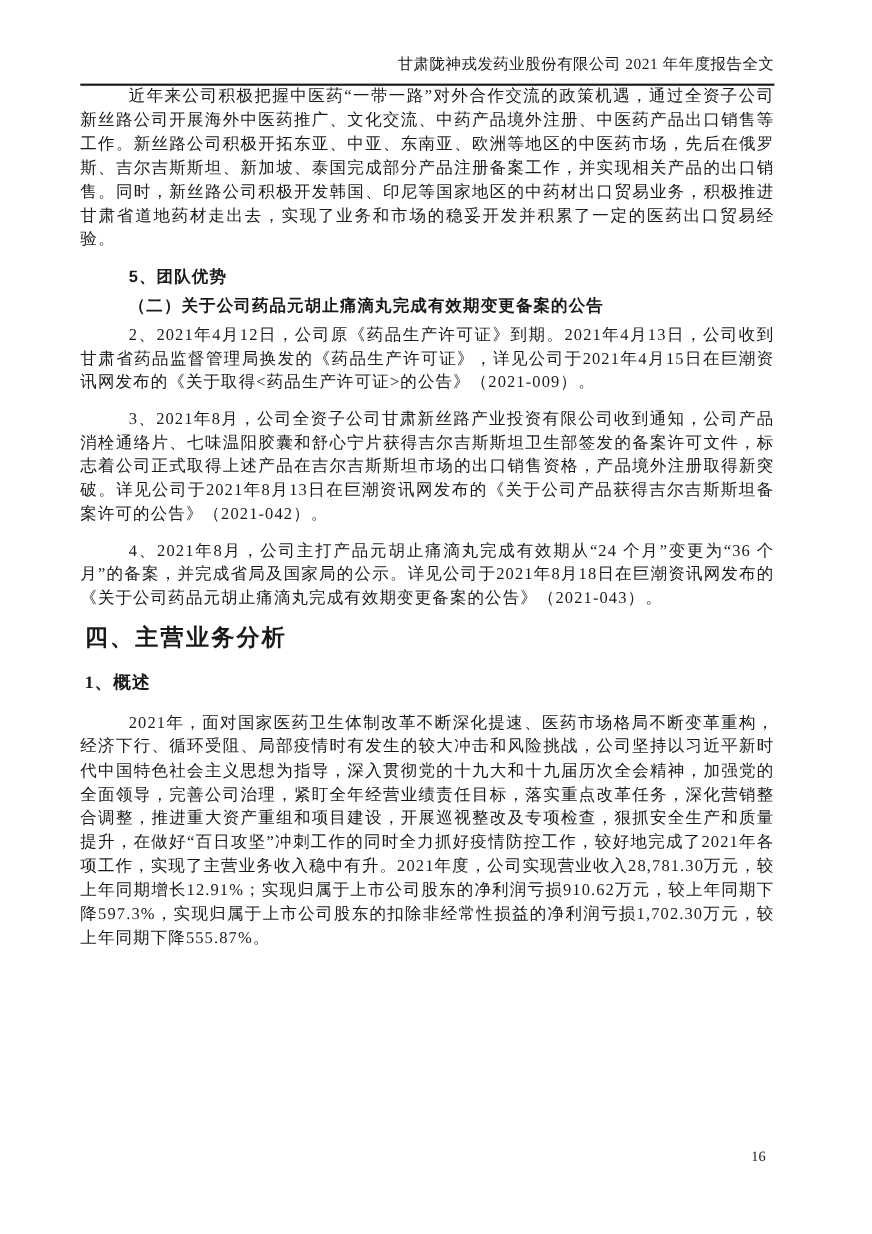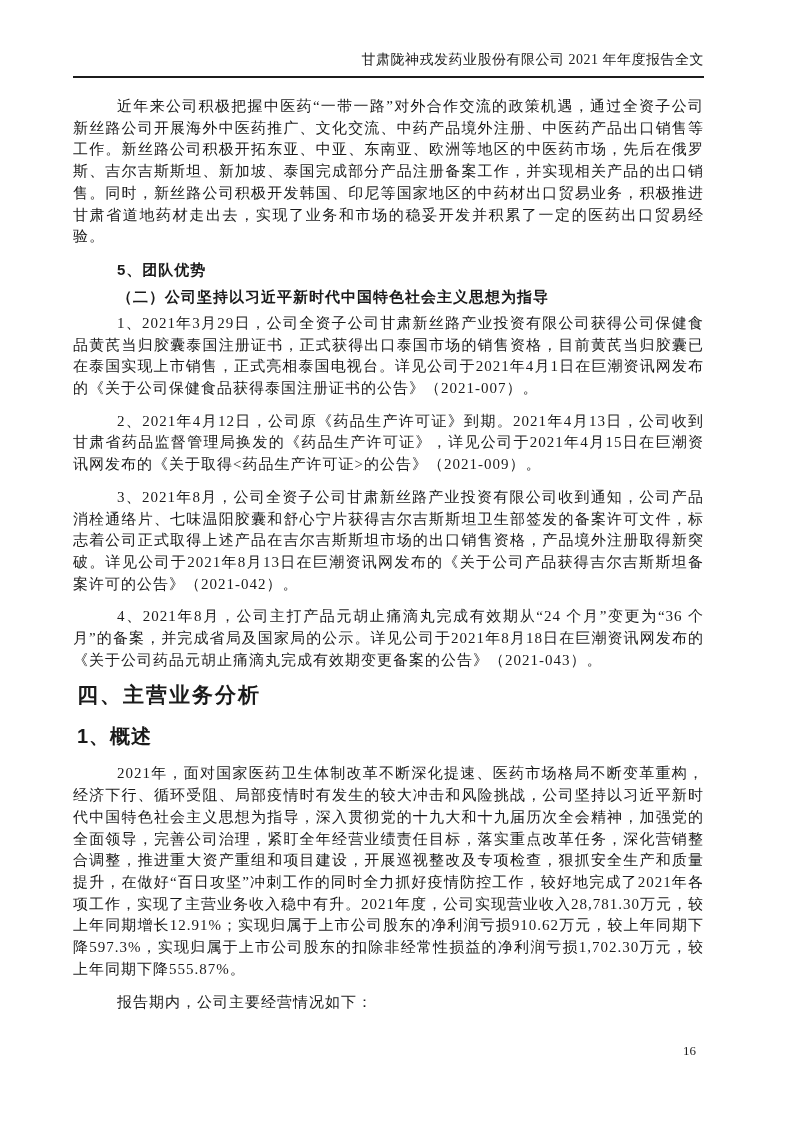--- a/index.html
+++ b/index.html
@@ -21,21 +21,20 @@
   }
   .doc-header {
     text-align: right;
     font-size: 14px;
     line-height: 20px;
     padding-bottom: 6px;
     border-bottom: 2px solid #1c1c1c;
     letter-spacing: 0.5px;
   }
   .doc-body {
-    padding-top: 18px;
   }
   .para {
     margin: 0 0 11px 0;
     font-size: 15px;
     line-height: 21.7px;
     text-align: justify;
     text-justify: inter-character;
     text-indent: 44px;
     letter-spacing: 1px;
   }
@@ -52,51 +51,49 @@
     margin: 11px 0 17px 0;
     font-size: 21px;
     line-height: 26px;
     font-weight: bold;
     letter-spacing: 2px;
     text-indent: 4px;
     font-family: Liberation Sans, sans-serif;
   }
   .h2-mid {
     margin: 0 0 16px 0;
-    font-size: 20px;
+    font-size: 16px;
     line-height: 22px;
     font-weight: bold;
     letter-spacing: 1px;
     text-indent: 4px;
-    font-family: Liberation Sans, sans-serif;
+    font-family: Liberation Serif, serif;
   }
   .page-number {
     position: absolute;
     right: 66px;
     bottom: 63px;
     font-size: 13px;
     line-height: 16px;
   }
 </style>
 </head>
 <body>
 
 <div class="page">
 
   <div class="doc-header">甘肃陇神戎发药业股份有限公司 2021 年年度报告全文</div>
 
   <div class="doc-body">
     <p class="para">近年来公司积极把握中医药“一带一路”对外合作交流的政策机遇，通过全资子公司新丝路公司开展海外中医药推广、文化交流、中药产品境外注册、中医药产品出口销售等工作。新丝路公司积极开拓东亚、中亚、东南亚、欧洲等地区的中医药市场，先后在俄罗斯、吉尔吉斯斯坦、新加坡、泰国完成部分产品注册备案工作，并实现相关产品的出口销售。同时，新丝路公司积极开发韩国、印尼等国家地区的中药材出口贸易业务，积极推进甘肃省道地药材走出去，实现了业务和市场的稳妥开发并积累了一定的医药出口贸易经验。</p>
     <p class="h-sub">5、团队优势</p>
-    <p class="h-sub">（二）公司坚持以习近平新时代中国特色社会主义思想为指导</p>
-    <p class="para">1、2021年3月29日，公司全资子公司甘肃新丝路产业投资有限公司获得公司保健食品黄芪当归胶囊泰国注册证书，正式获得出口泰国市场的销售资格，目前黄芪当归胶囊已在泰国实现上市销售，正式亮相泰国电视台。详见公司于2021年4月1日在巨潮资讯网发布的《关于公司保健食品获得泰国注册证书的公告》（2021-007）。</p>
+    <p class="h-sub">（二）关于公司药品元胡止痛滴丸完成有效期变更备案的公告</p>
     <p class="para">2、2021年4月12日，公司原《药品生产许可证》到期。2021年4月13日，公司收到甘肃省药品监督管理局换发的《药品生产许可证》，详见公司于2021年4月15日在巨潮资讯网发布的《关于取得&lt;药品生产许可证&gt;的公告》（2021-009）。</p>
     <p class="para">3、2021年8月，公司全资子公司甘肃新丝路产业投资有限公司收到通知，公司产品消栓通络片、七味温阳胶囊和舒心宁片获得吉尔吉斯斯坦卫生部签发的备案许可文件，标志着公司正式取得上述产品在吉尔吉斯斯坦市场的出口销售资格，产品境外注册取得新突破。详见公司于2021年8月13日在巨潮资讯网发布的《关于公司产品获得吉尔吉斯斯坦备案许可的公告》（2021-042）。</p>
     <p class="para">4、2021年8月，公司主打产品元胡止痛滴丸完成有效期从“24 个月”变更为“36 个月”的备案，并完成省局及国家局的公示。详见公司于2021年8月18日在巨潮资讯网发布的《关于公司药品元胡止痛滴丸完成有效期变更备案的公告》（2021-043）。</p>
     <p class="h1-big">四、主营业务分析</p>
     <p class="h2-mid">1、概述</p>
     <p class="para">2021年，面对国家医药卫生体制改革不断深化提速、医药市场格局不断变革重构，经济下行、循环受阻、局部疫情时有发生的较大冲击和风险挑战，公司坚持以习近平新时代中国特色社会主义思想为指导，深入贯彻党的十九大和十九届历次全会精神，加强党的全面领导，完善公司治理，紧盯全年经营业绩责任目标，落实重点改革任务，深化营销整合调整，推进重大资产重组和项目建设，开展巡视整改及专项检查，狠抓安全生产和质量提升，在做好“百日攻坚”冲刺工作的同时全力抓好疫情防控工作，较好地完成了2021年各项工作，实现了主营业务收入稳中有升。2021年度，公司实现营业收入28,781.30万元，较上年同期增长12.91%；实现归属于上市公司股东的净利润亏损910.62万元，较上年同期下降597.3%，实现归属于上市公司股东的扣除非经常性损益的净利润亏损1,702.30万元，较上年同期下降555.87%。</p>
-    <p class="para">报告期内，公司主要经营情况如下：</p>
   </div>
 
   <div class="page-number">16</div>
 
 </div>
 
 </body></html>

